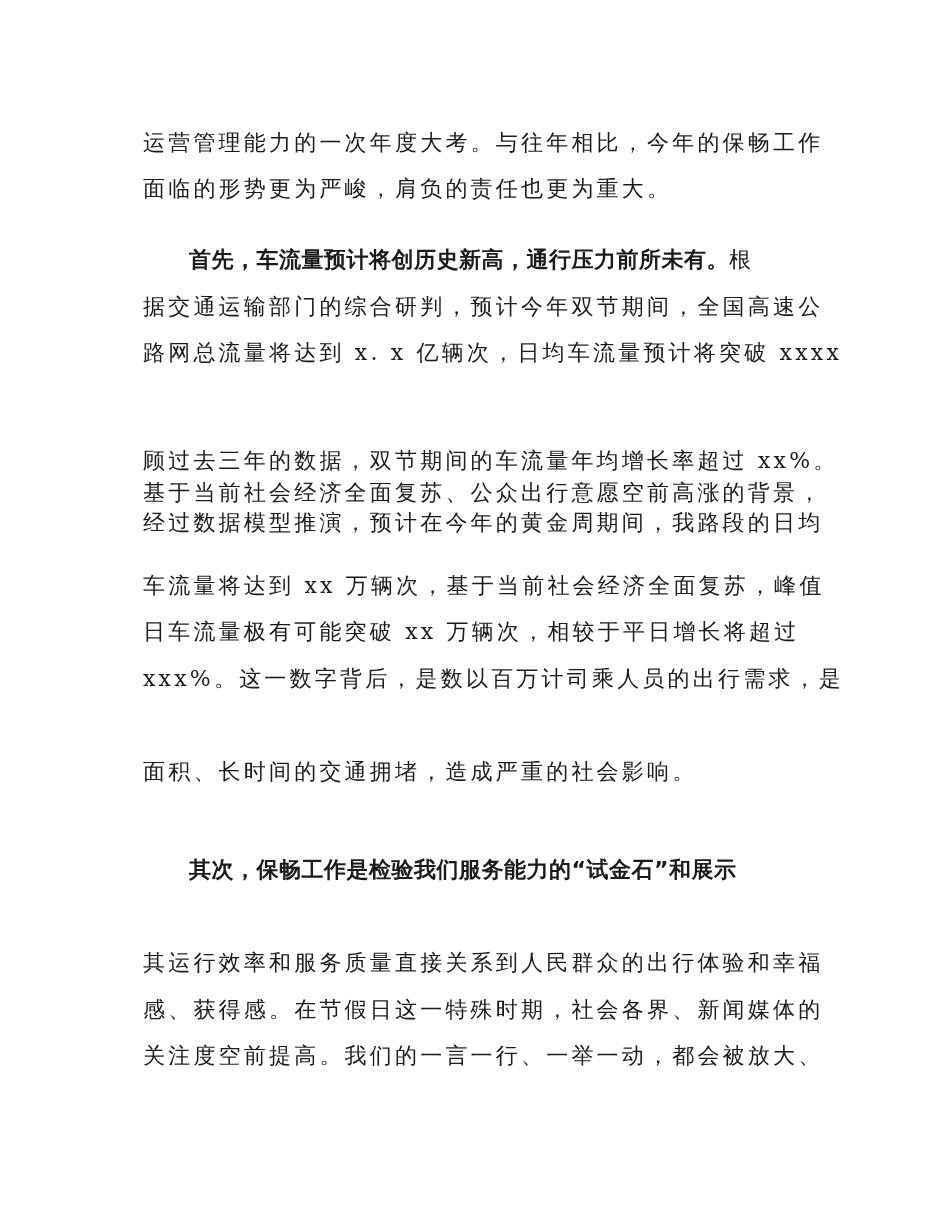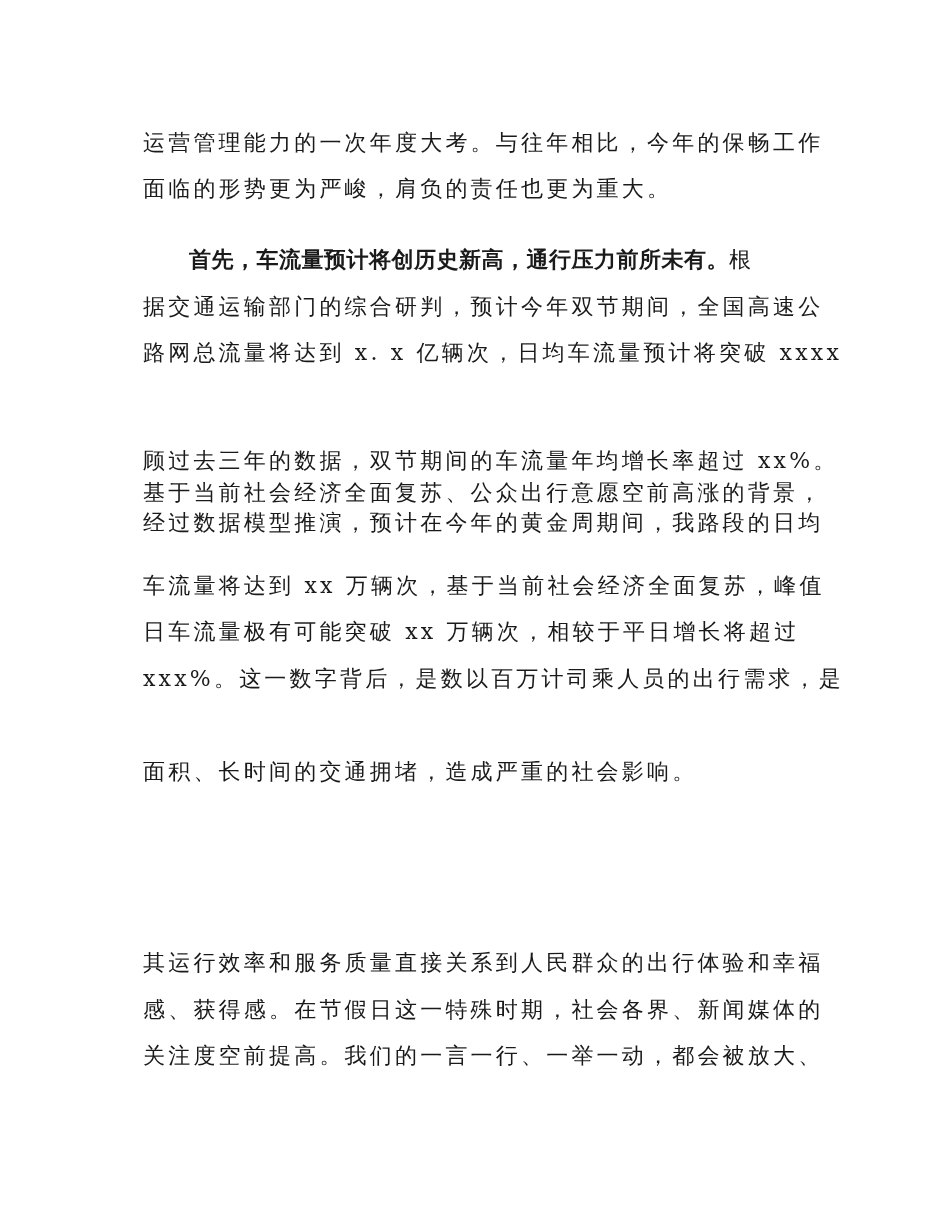--- a/index.html
+++ b/index.html
@@ -48,20 +48,23 @@
   <div class="line" style="top:617px">
     <span class="n">日车流量极有可能突破 xx 万辆次，相较于平日增长将超过</span>
   </div>
   <div class="line" style="top:664px">
     <span class="n">xxx%。这一数字背后，是数以百万计司乘人员的出行需求，是</span>
   </div>
   <div class="line" style="top:757px">
     <span class="n">面积、长时间的交通拥堵，造成严重的社会影响。</span>
   </div>
 
+  <div class="line indent" style="top:855px">
+    <span class="b">其次，保畅工作是检验我们服务能力的“试金石”和展示</span>
+  </div>
   <div class="line" style="top:948px">
     <span class="n">其运行效率和服务质量直接关系到人民群众的出行体验和幸福</span>
   </div>
   <div class="line" style="top:995px">
     <span class="n">感、获得感。在节假日这一特殊时期，社会各界、新闻媒体的</span>
   </div>
   <div class="line" style="top:1041px">
     <span class="n">关注度空前提高。我们的一言一行、一举一动，都会被放大、</span>
   </div>
 

